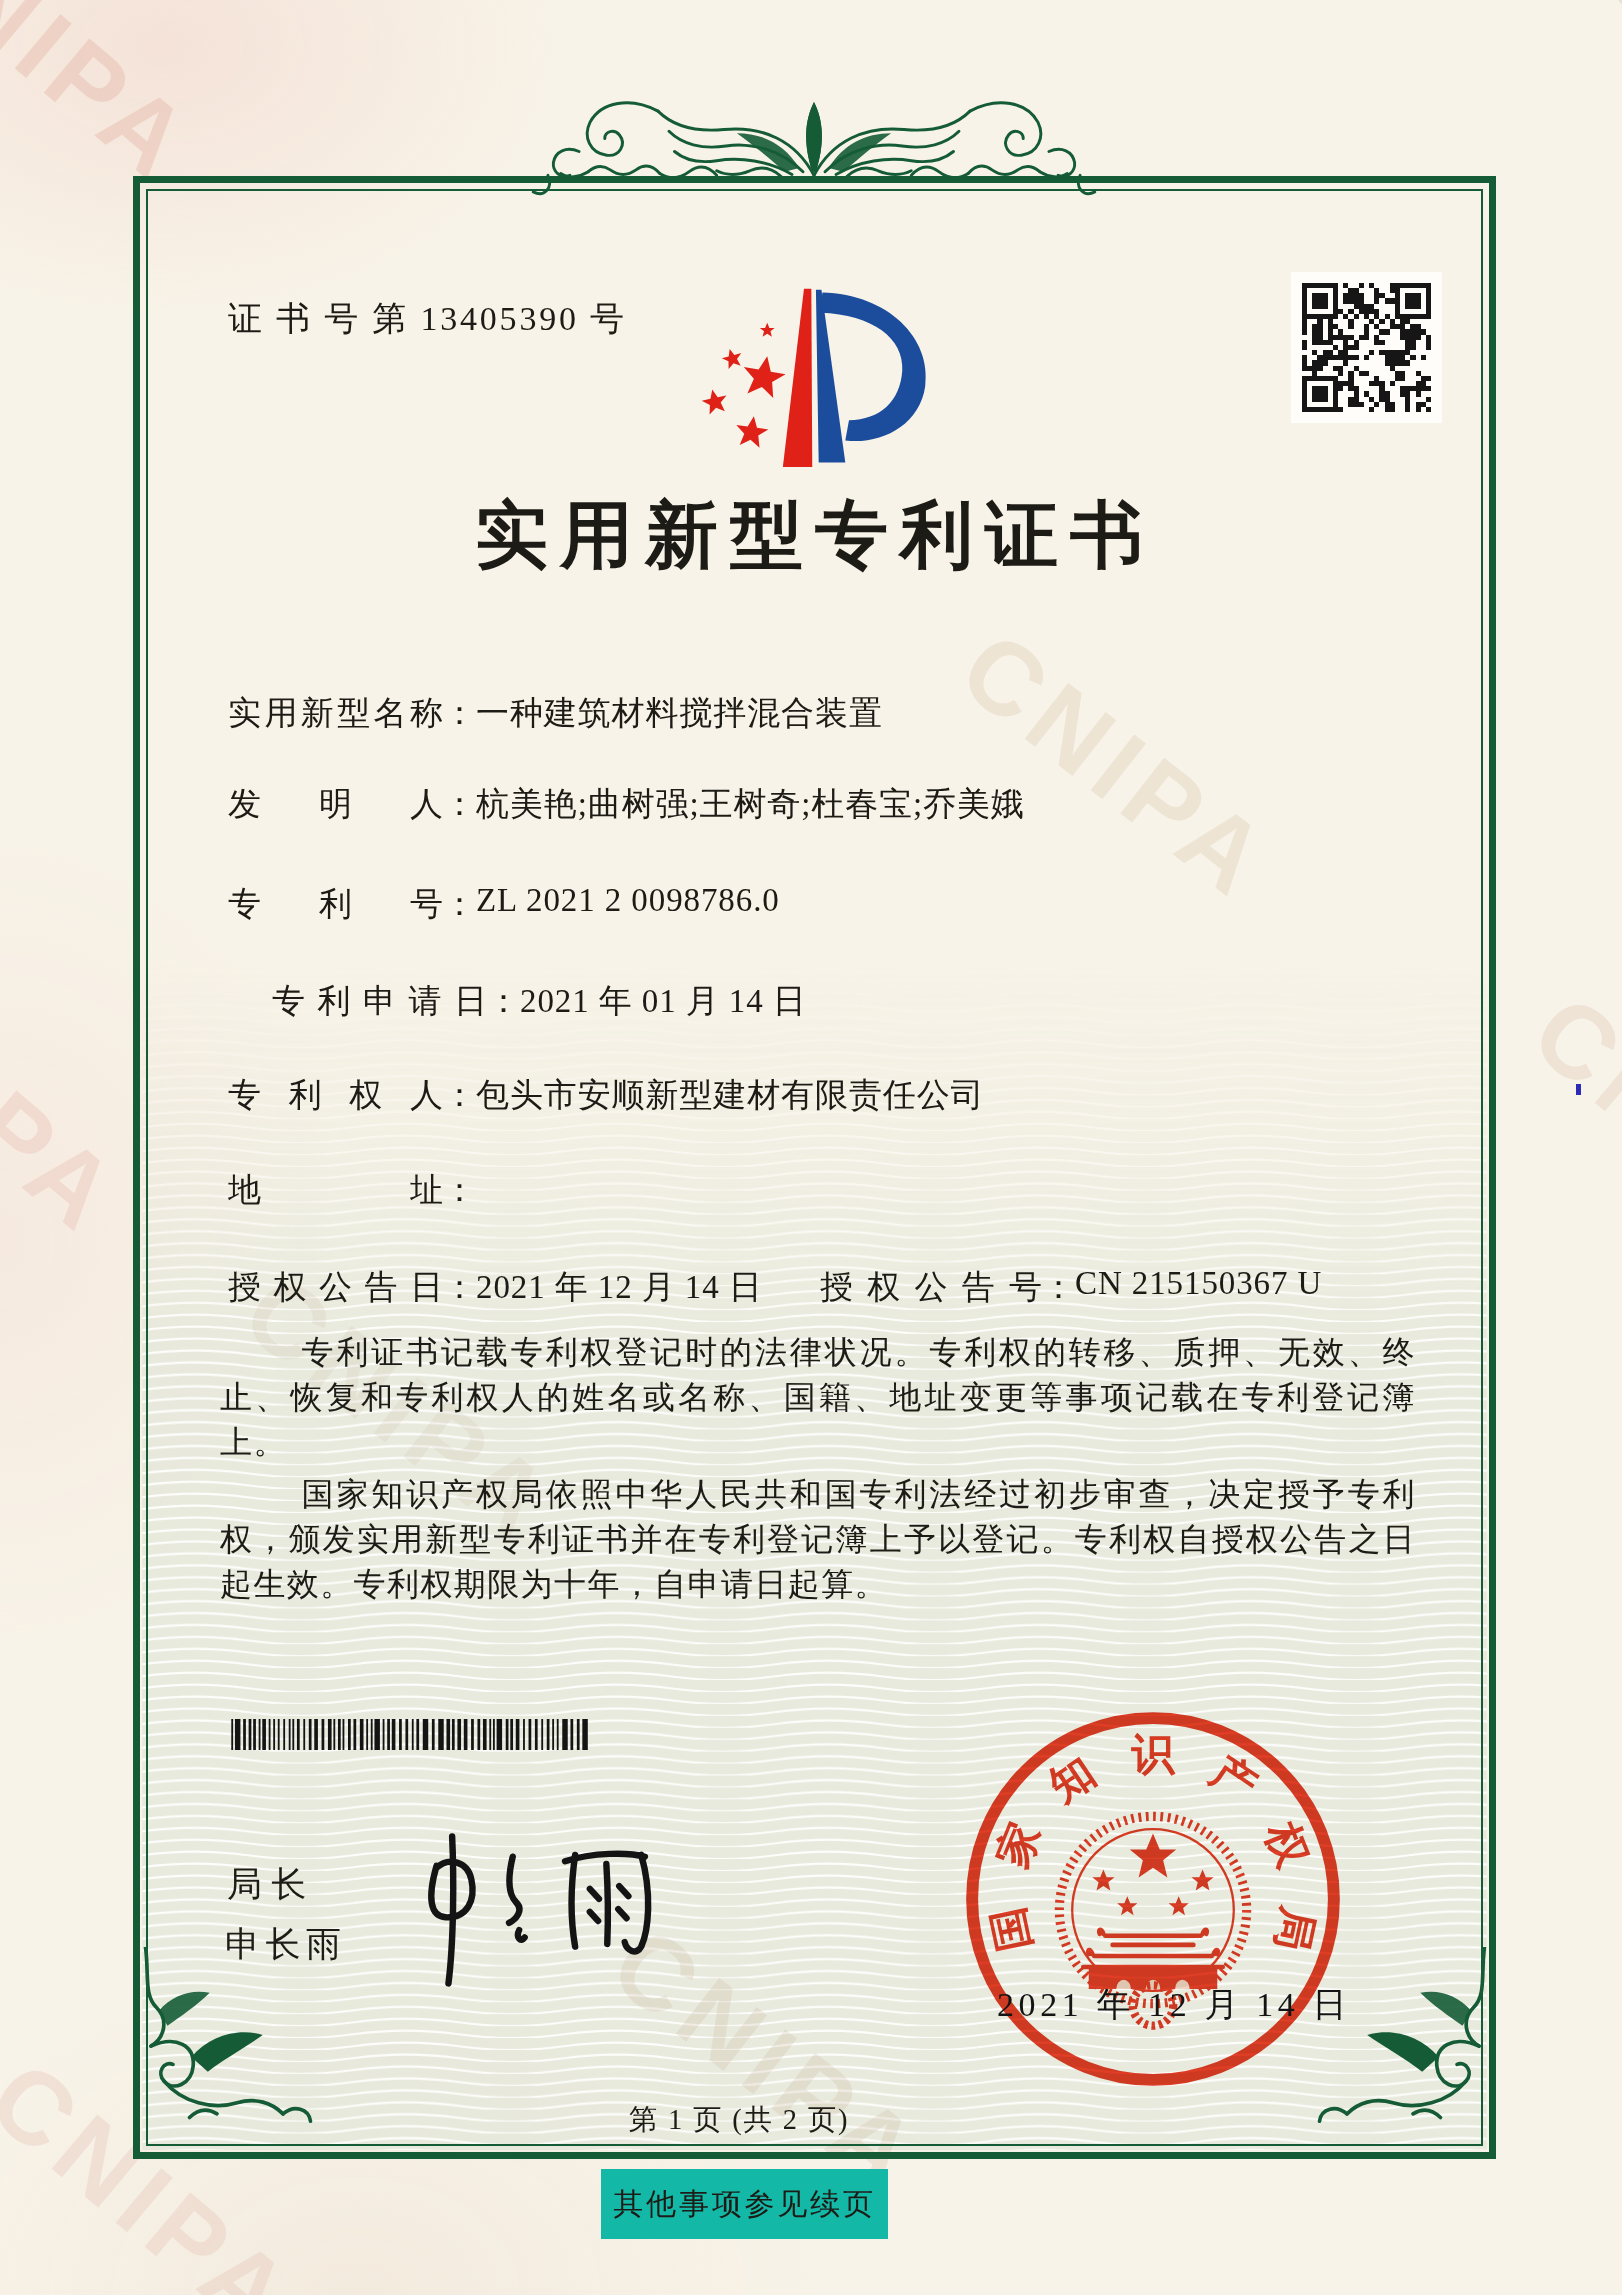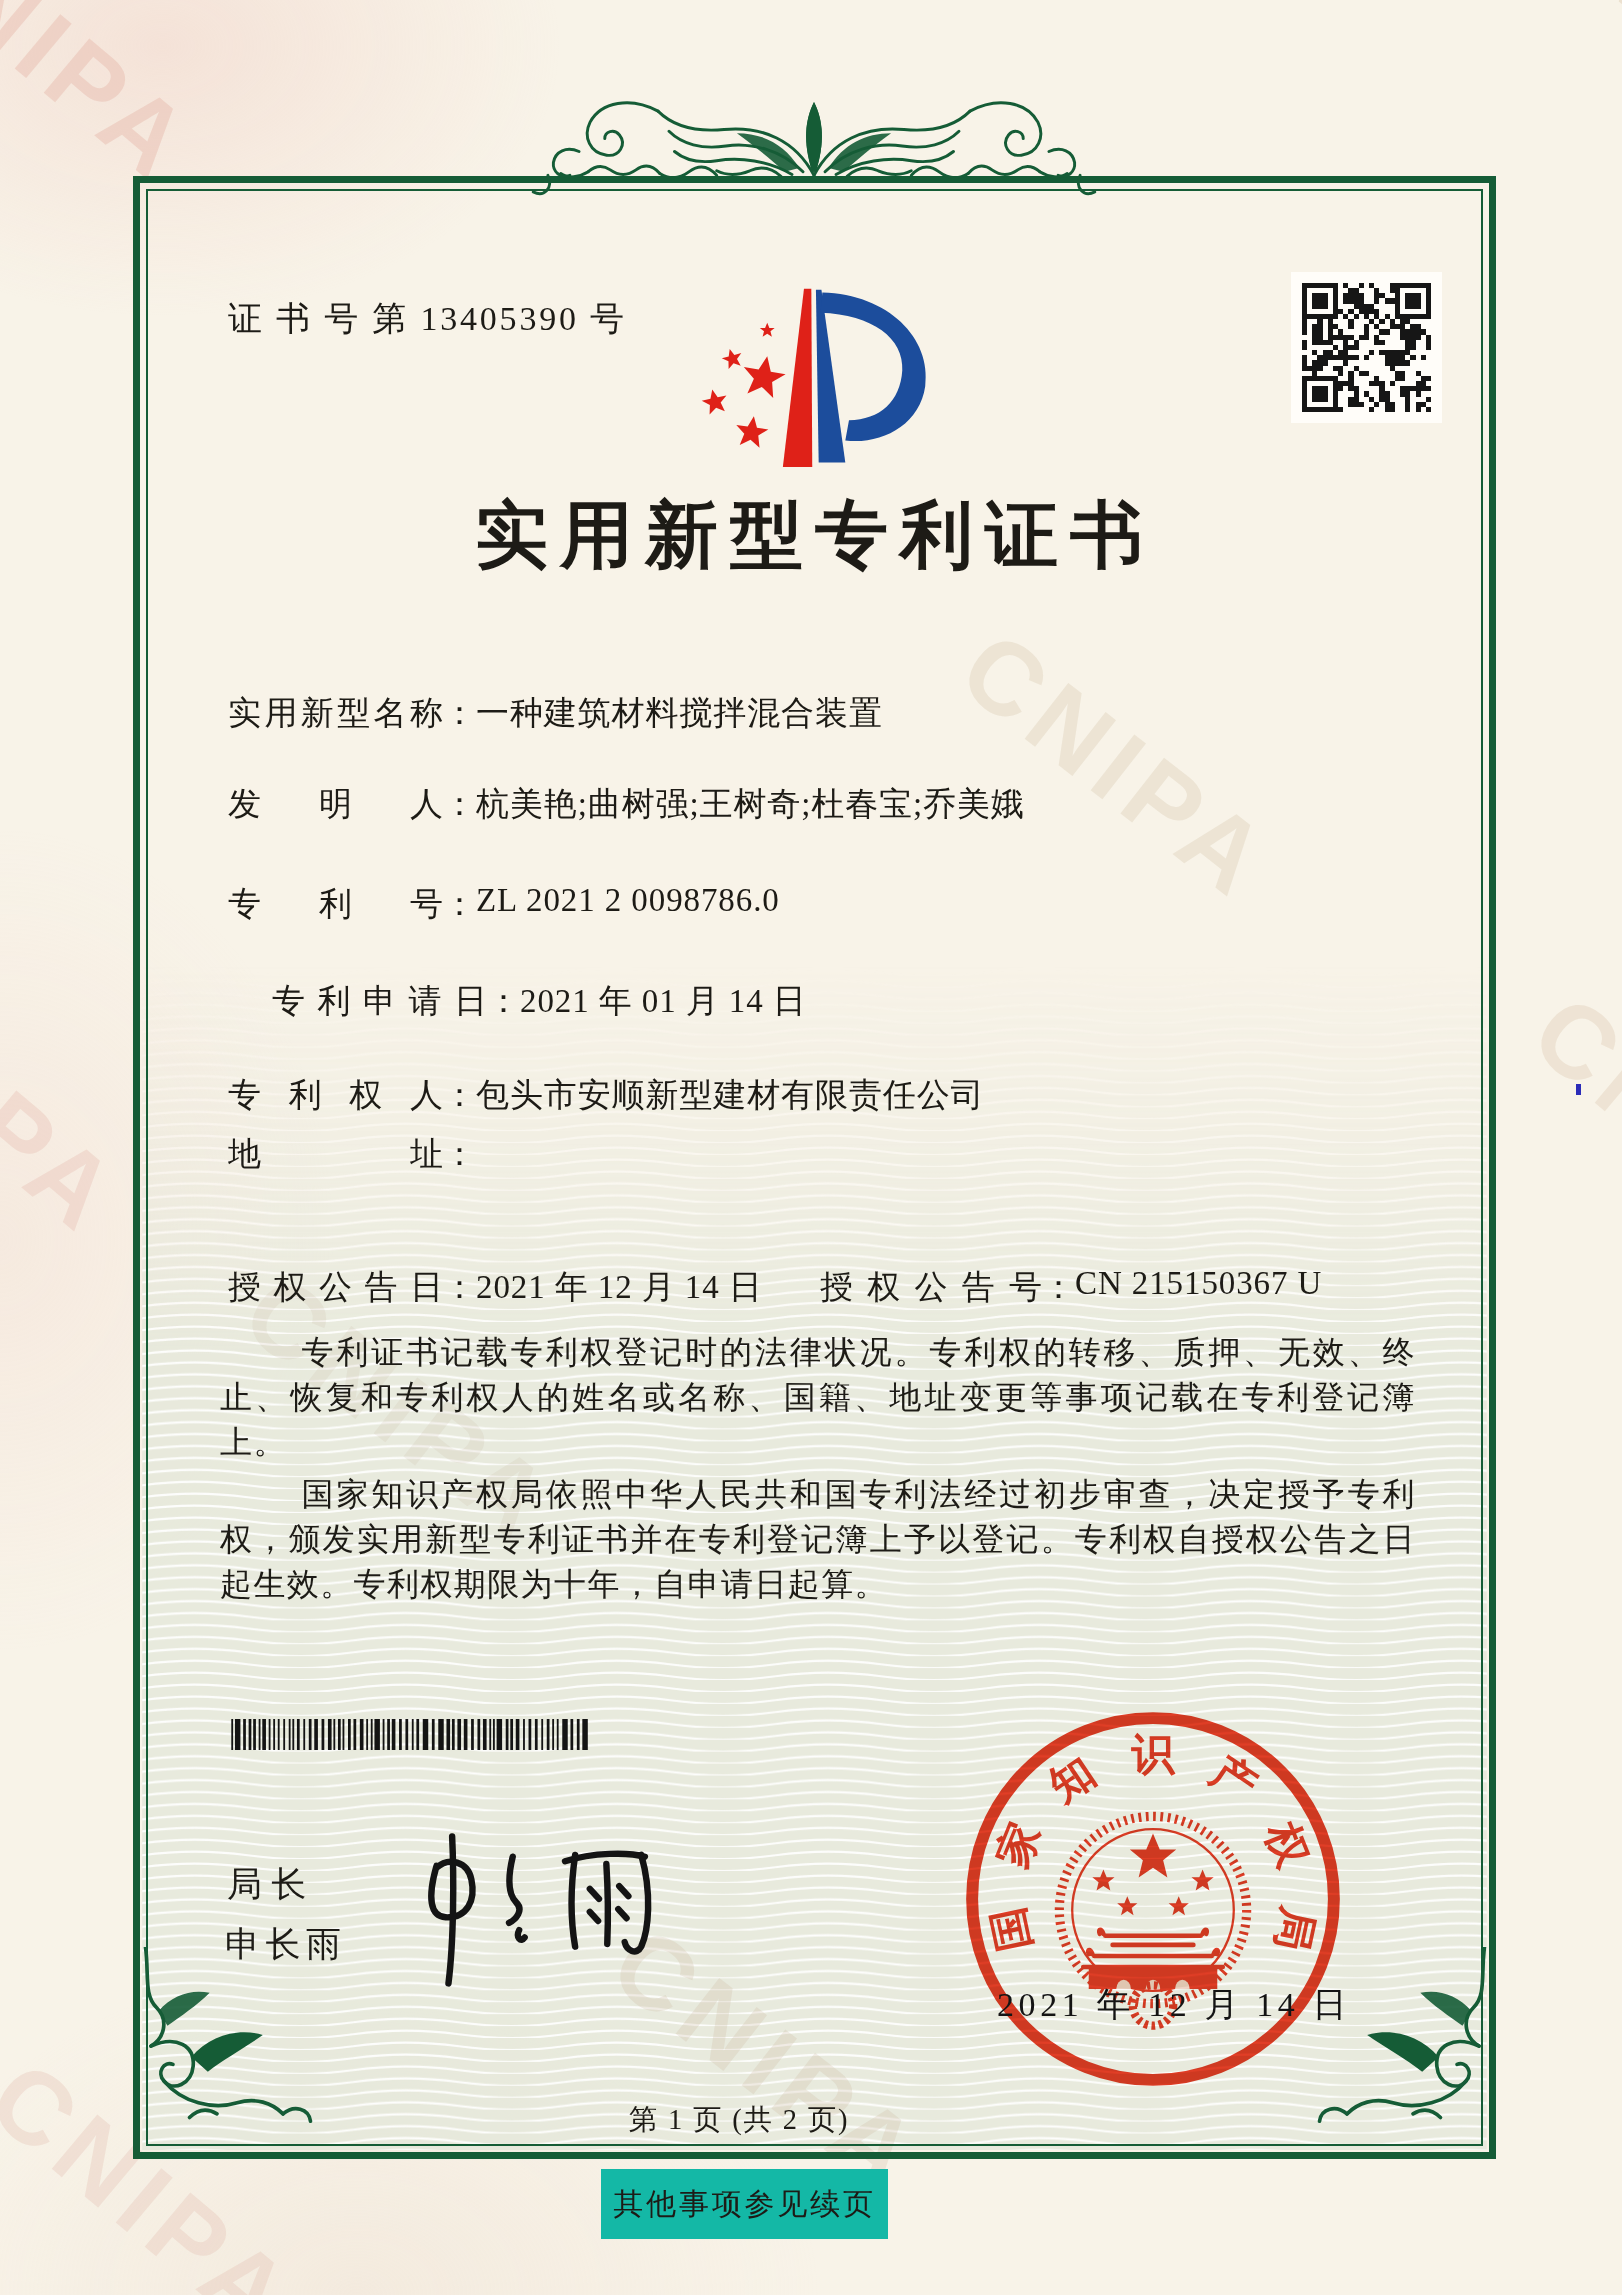--- a/index.html
+++ b/index.html
@@ -405,21 +405,21 @@
 <div class="abs row" style="top:979px;margin-left:44px;">
   <span class="lab">专利申请日</span>
     <span class="colon">：</span>
   <span class="val">2021 年 01 月 14 日</span>
 </div>
 <div class="abs row" style="top:1073px;">
   <span class="lab">专利权人</span>
     <span class="colon">：</span>
   <span class="val">包头市安顺新型建材有限责任公司</span>
 </div>
-<div class="abs row" style="top:1132px;">
+<div class="abs row" style="top:1168px;">
   <span class="lab">地址</span>
     <span class="colon">：</span>
 </div>
 <div class="abs row" style="top:1265px;position:absolute;">
   <span class="lab">授权公告日</span>
     <span class="colon">：</span>
   <span class="val">2021 年 12 月 14 日</span>
   <span class="grant2">
     <span class="lab">授权公告号</span>
       <span class="colon">：</span>

